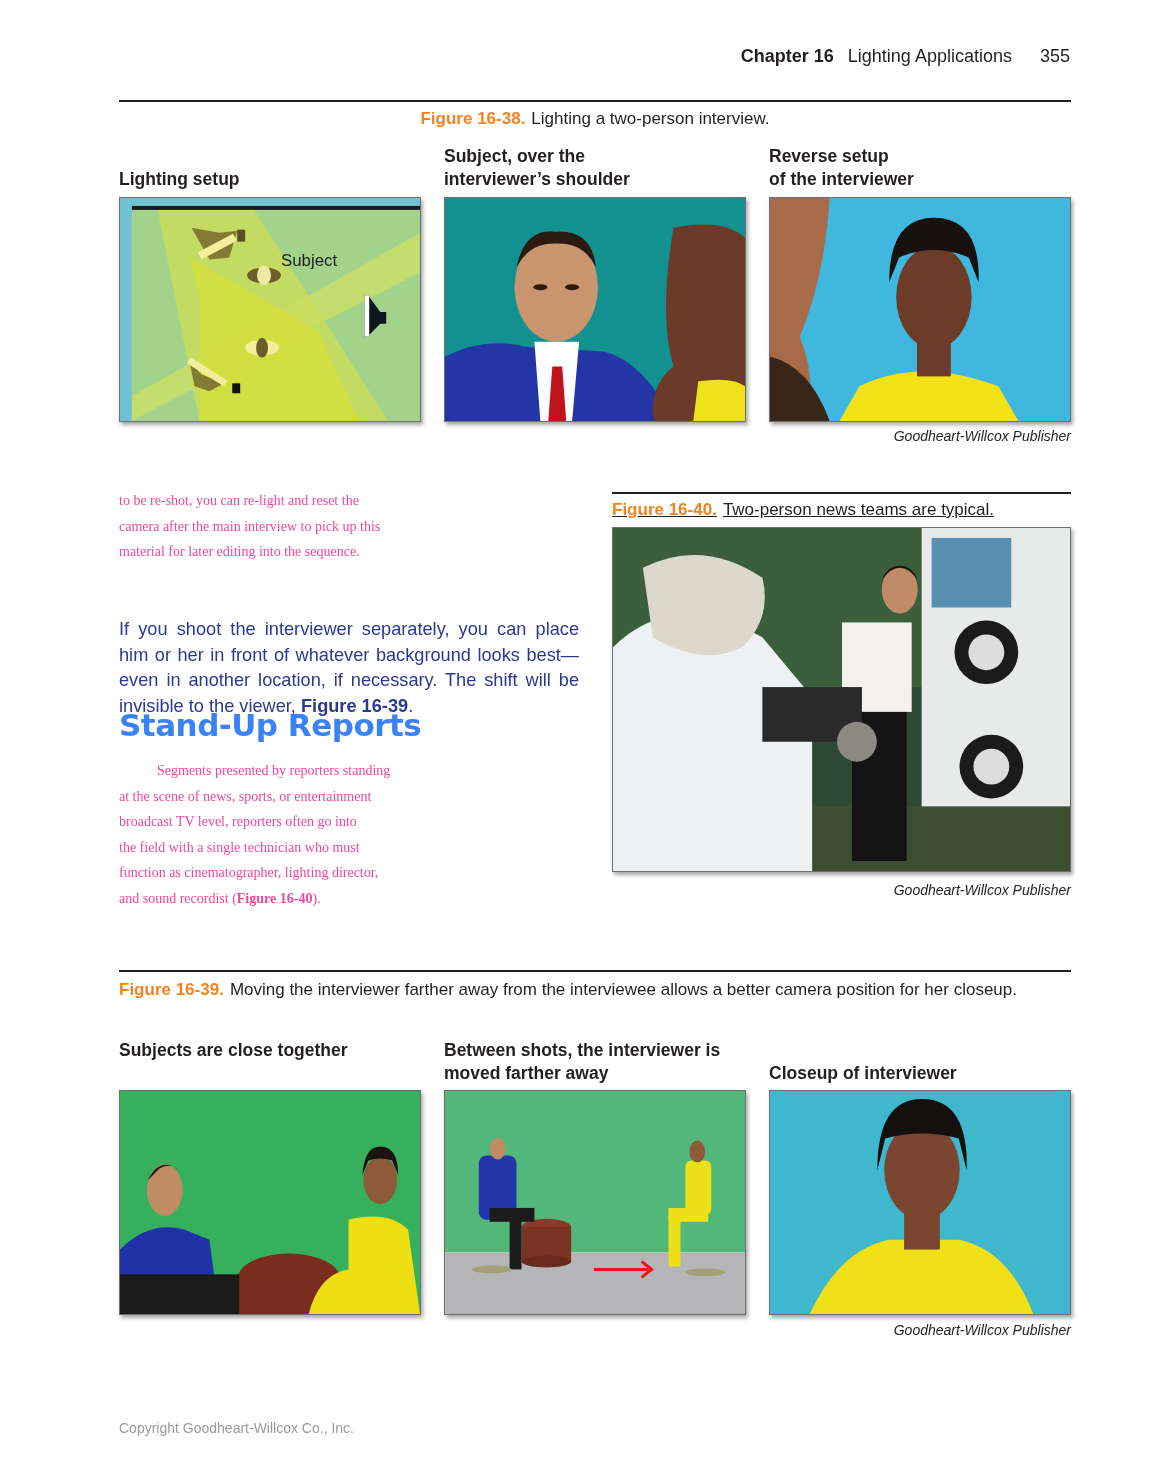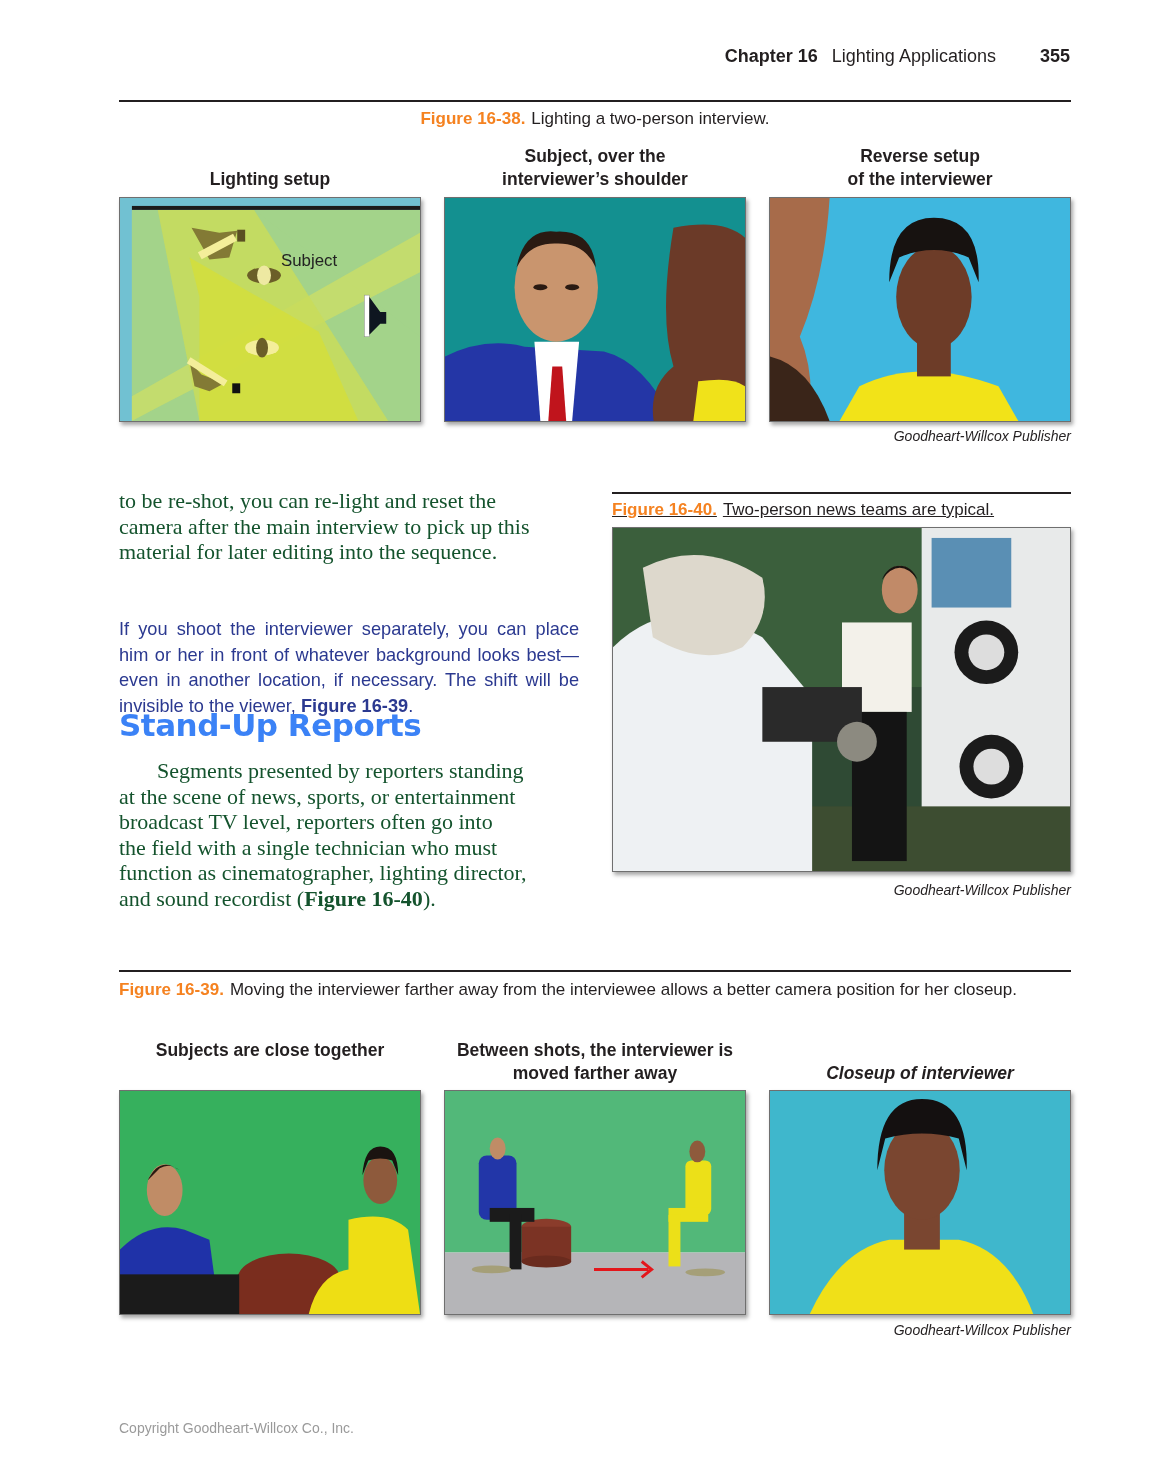--- a/index.html
+++ b/index.html
@@ -3,35 +3,35 @@
 <meta charset="utf-8">
 <style>
   * { box-sizing: border-box; margin: 0; padding: 0; }
   html, body { width: 1156px; height: 1479px; background: #ffffff; overflow: hidden; }
   body { position: relative; font-family: "Liberation Sans", sans-serif; color: #231f20; }
 
   
   .running-head { position: absolute; top: 46px; right: 86px; font-size: 18px; white-space: nowrap; }
   .running-head .chap { font-weight: bold; }
   .running-head .title { margin-left: 14px; }
-  .running-head .page { font-weight: bold; margin-left: 44px; }
+  .running-head .page { font-weight: normal; margin-left: 28px; }
 
   .rule { position: absolute; height: 2px; background: #231f20; }
 
   .fig-cap { position: absolute; font-size: 17px; line-height: 23px; color: #231f20; }
   .fig-cap .fig-no { color: #f58220; font-weight: bold; margin-right: 6px; }
 
-  .panel-label { position: absolute; font-size: 17.5px; font-weight: bold; text-align: center; line-height: 23px; color: #231f20; }
+  .panel-label { position: absolute; font-size: 17.5px; font-weight: bold; text-align: left; line-height: 23px; color: #231f20; }
 
   .photo { position: absolute; overflow: hidden; border: 1px solid #6f6f6f; box-shadow: 2px 3px 4px rgba(0,0,0,0.35); }
   .photo svg { display: block; width: 100%; height: 100%; }
 
   .credit { position: absolute; font-size: 14px; font-style: italic; color: #231f20; text-align: right; white-space: nowrap; }
 
-  .body-serif { position: absolute; font-family: "Liberation Serif", serif; font-size: 22px; line-height: 25.5px; color: #14532d; }
+  .body-serif { position: absolute; font-family: "Liberation Serif", serif; font-size: 14px; line-height: 25.5px; color: #ec4899; }
   .body-blue { position: absolute; font-size: 18.2px; line-height: 25.5px; color: #2b3990; text-align: justify; }
   .body-blue b { font-weight: bold; }
 
   .section-head { position: absolute; font-family: "DejaVu Sans", sans-serif; font-weight: bold; font-size: 31px; color: #3b82f6; letter-spacing: -0.5px; }
 
   .indent { display: inline-block; width: 38px; }
 
   .copyright { position: absolute; left: 119px; top: 1420px; font-size: 14px; color: #9a9a9a; }
 </style>
 </head>
@@ -183,21 +183,21 @@
   <span class="fig-no">Figure 16-39.</span><span>Moving the interviewer farther away from the interviewee allows a better camera position for her closeup.</span>
 </div>
 
 <div class="panel-label" style="left:119px; top:1039px; width:302px;">
   <div>Subjects are close together</div>
 </div>
 <div class="panel-label" style="left:444px; top:1039px; width:302px;">
   <div>Between shots, the interviewer is</div>
   <div>moved farther away</div>
 </div>
-<div class="panel-label" style="left:769px; top:1039px; width:302px;font-style:italic;">
+<div class="panel-label" style="left:769px; top:1039px; width:302px;">
   <div style="height:23px;"></div>
   <div>Closeup of interviewer</div>
 </div>
 
 <div class="photo" style="left:119px; top:1090px; width:302px; height:225px;">
   <svg viewBox="0 0 302 225" preserveAspectRatio="none">
     <rect width="302" height="225" fill="#36b05d"></rect>
 
     <ellipse cx="170" cy="190" rx="52" ry="26" fill="#7a2d1e"></ellipse>
     <rect x="118" y="190" width="104" height="35" fill="#7a2d1e"></rect>

